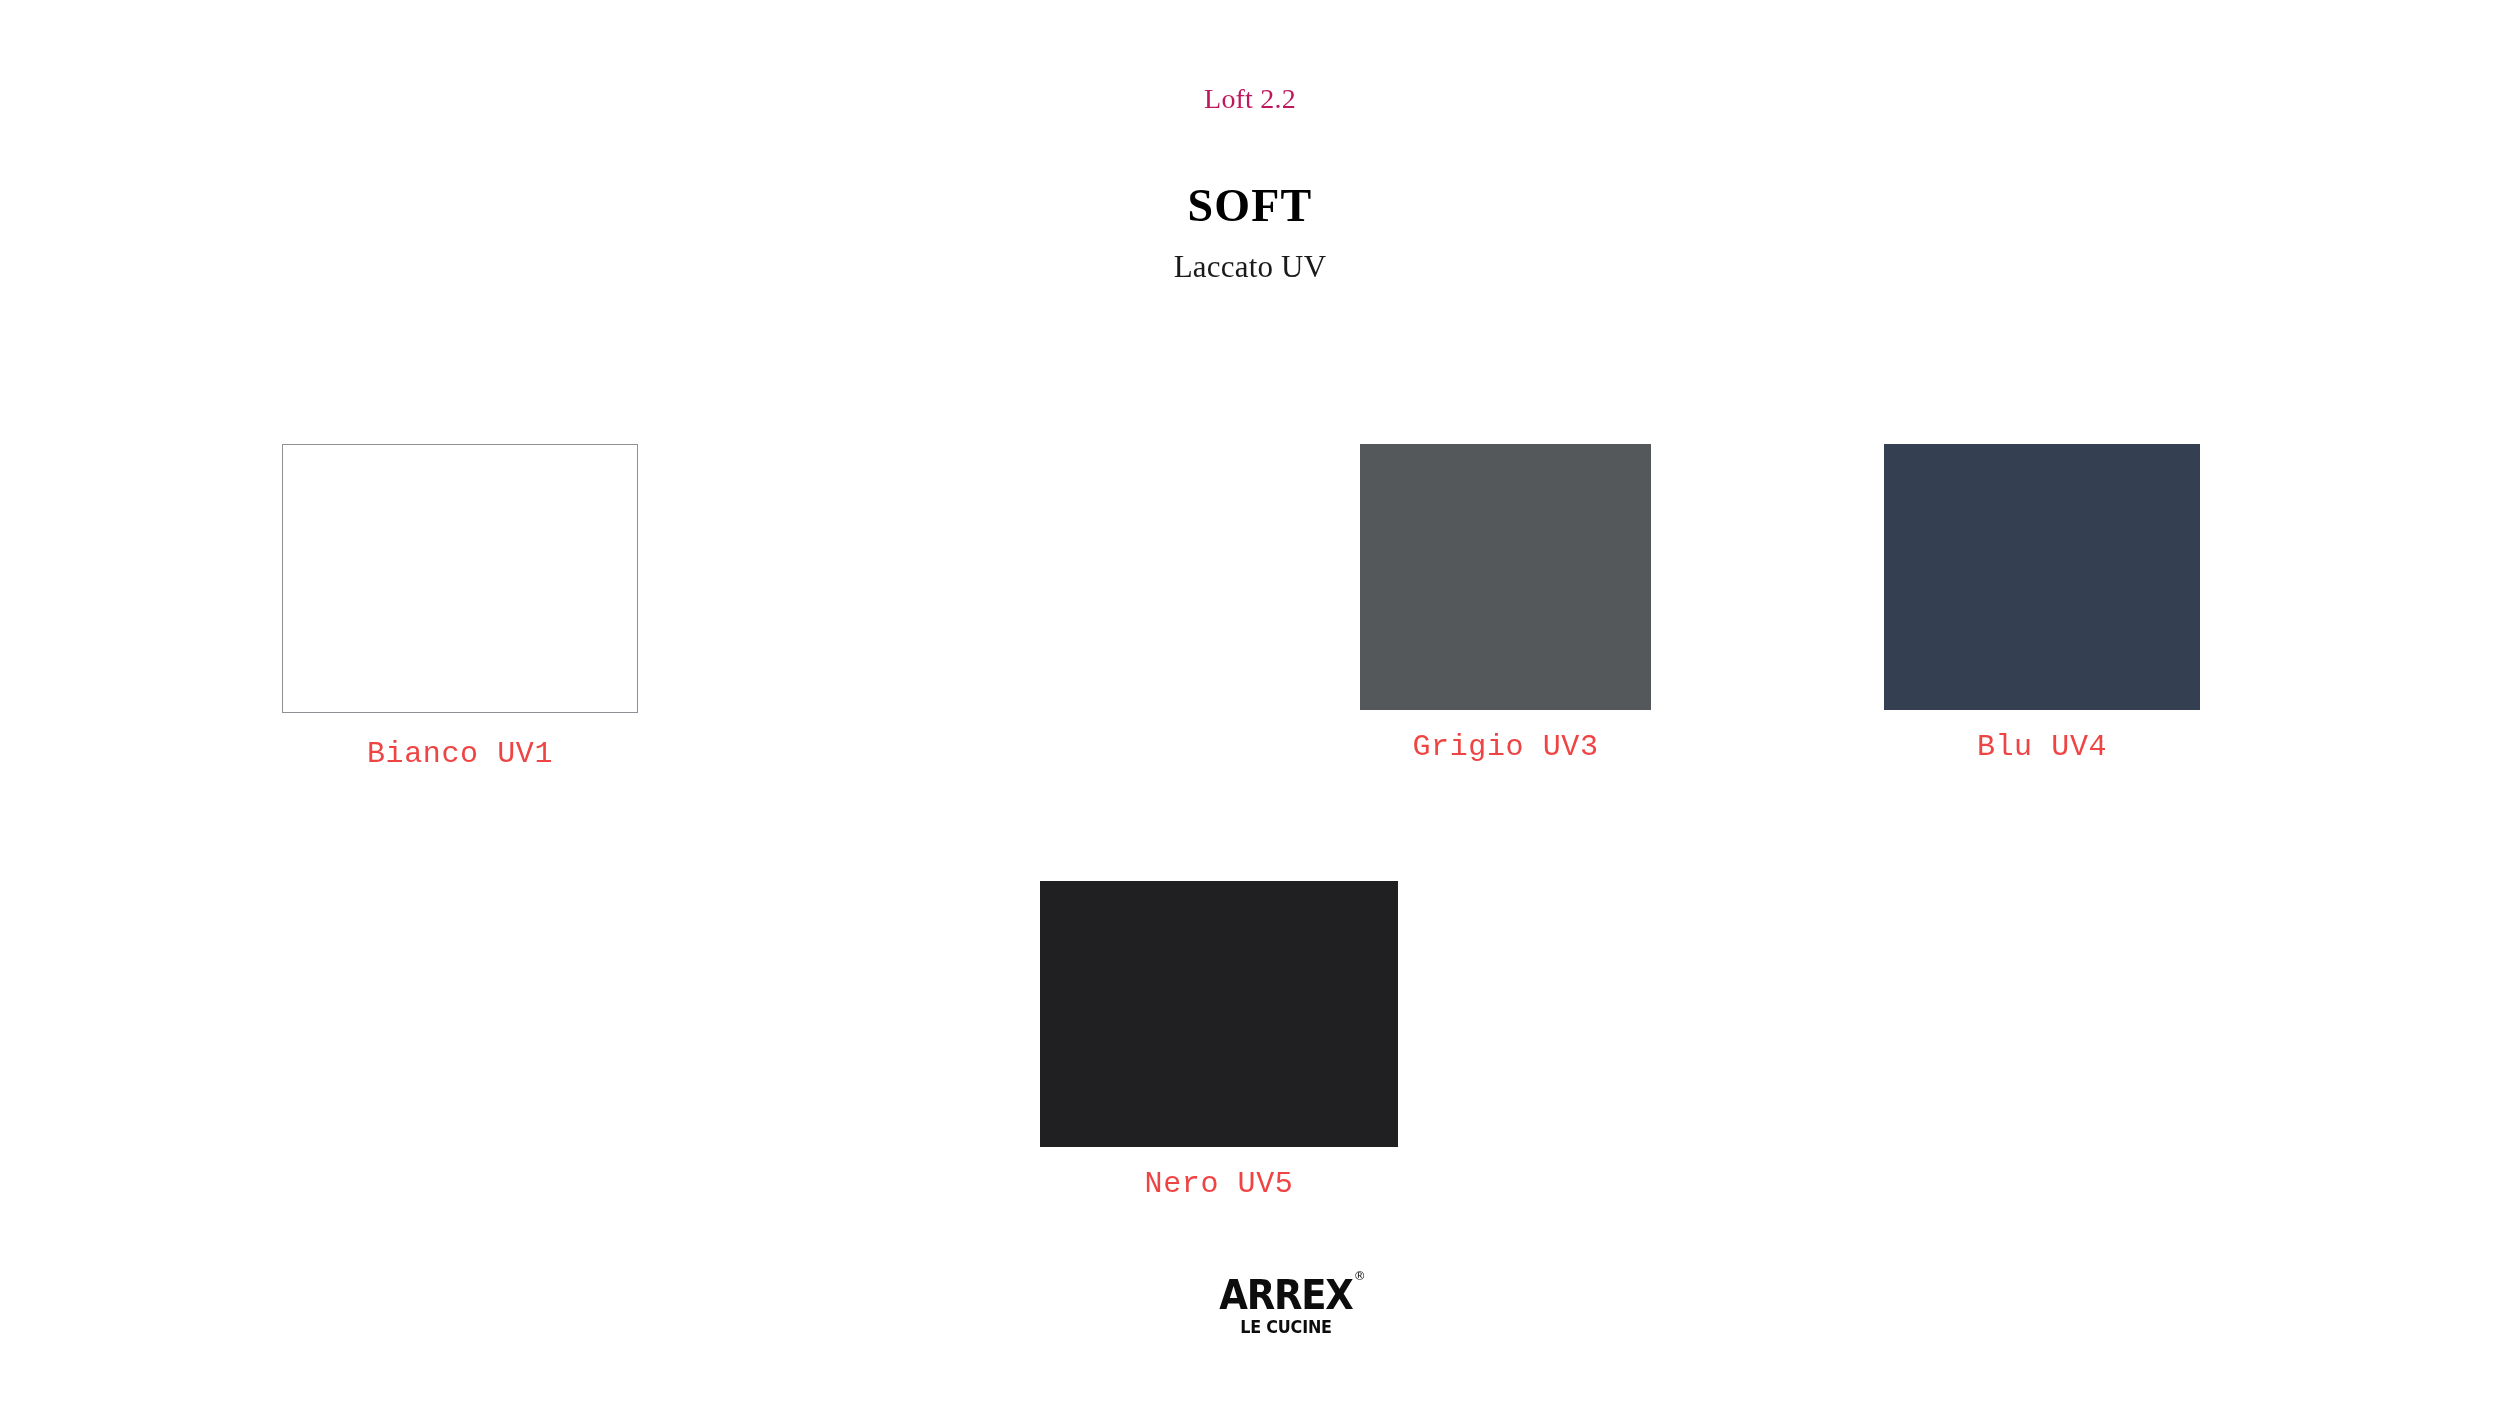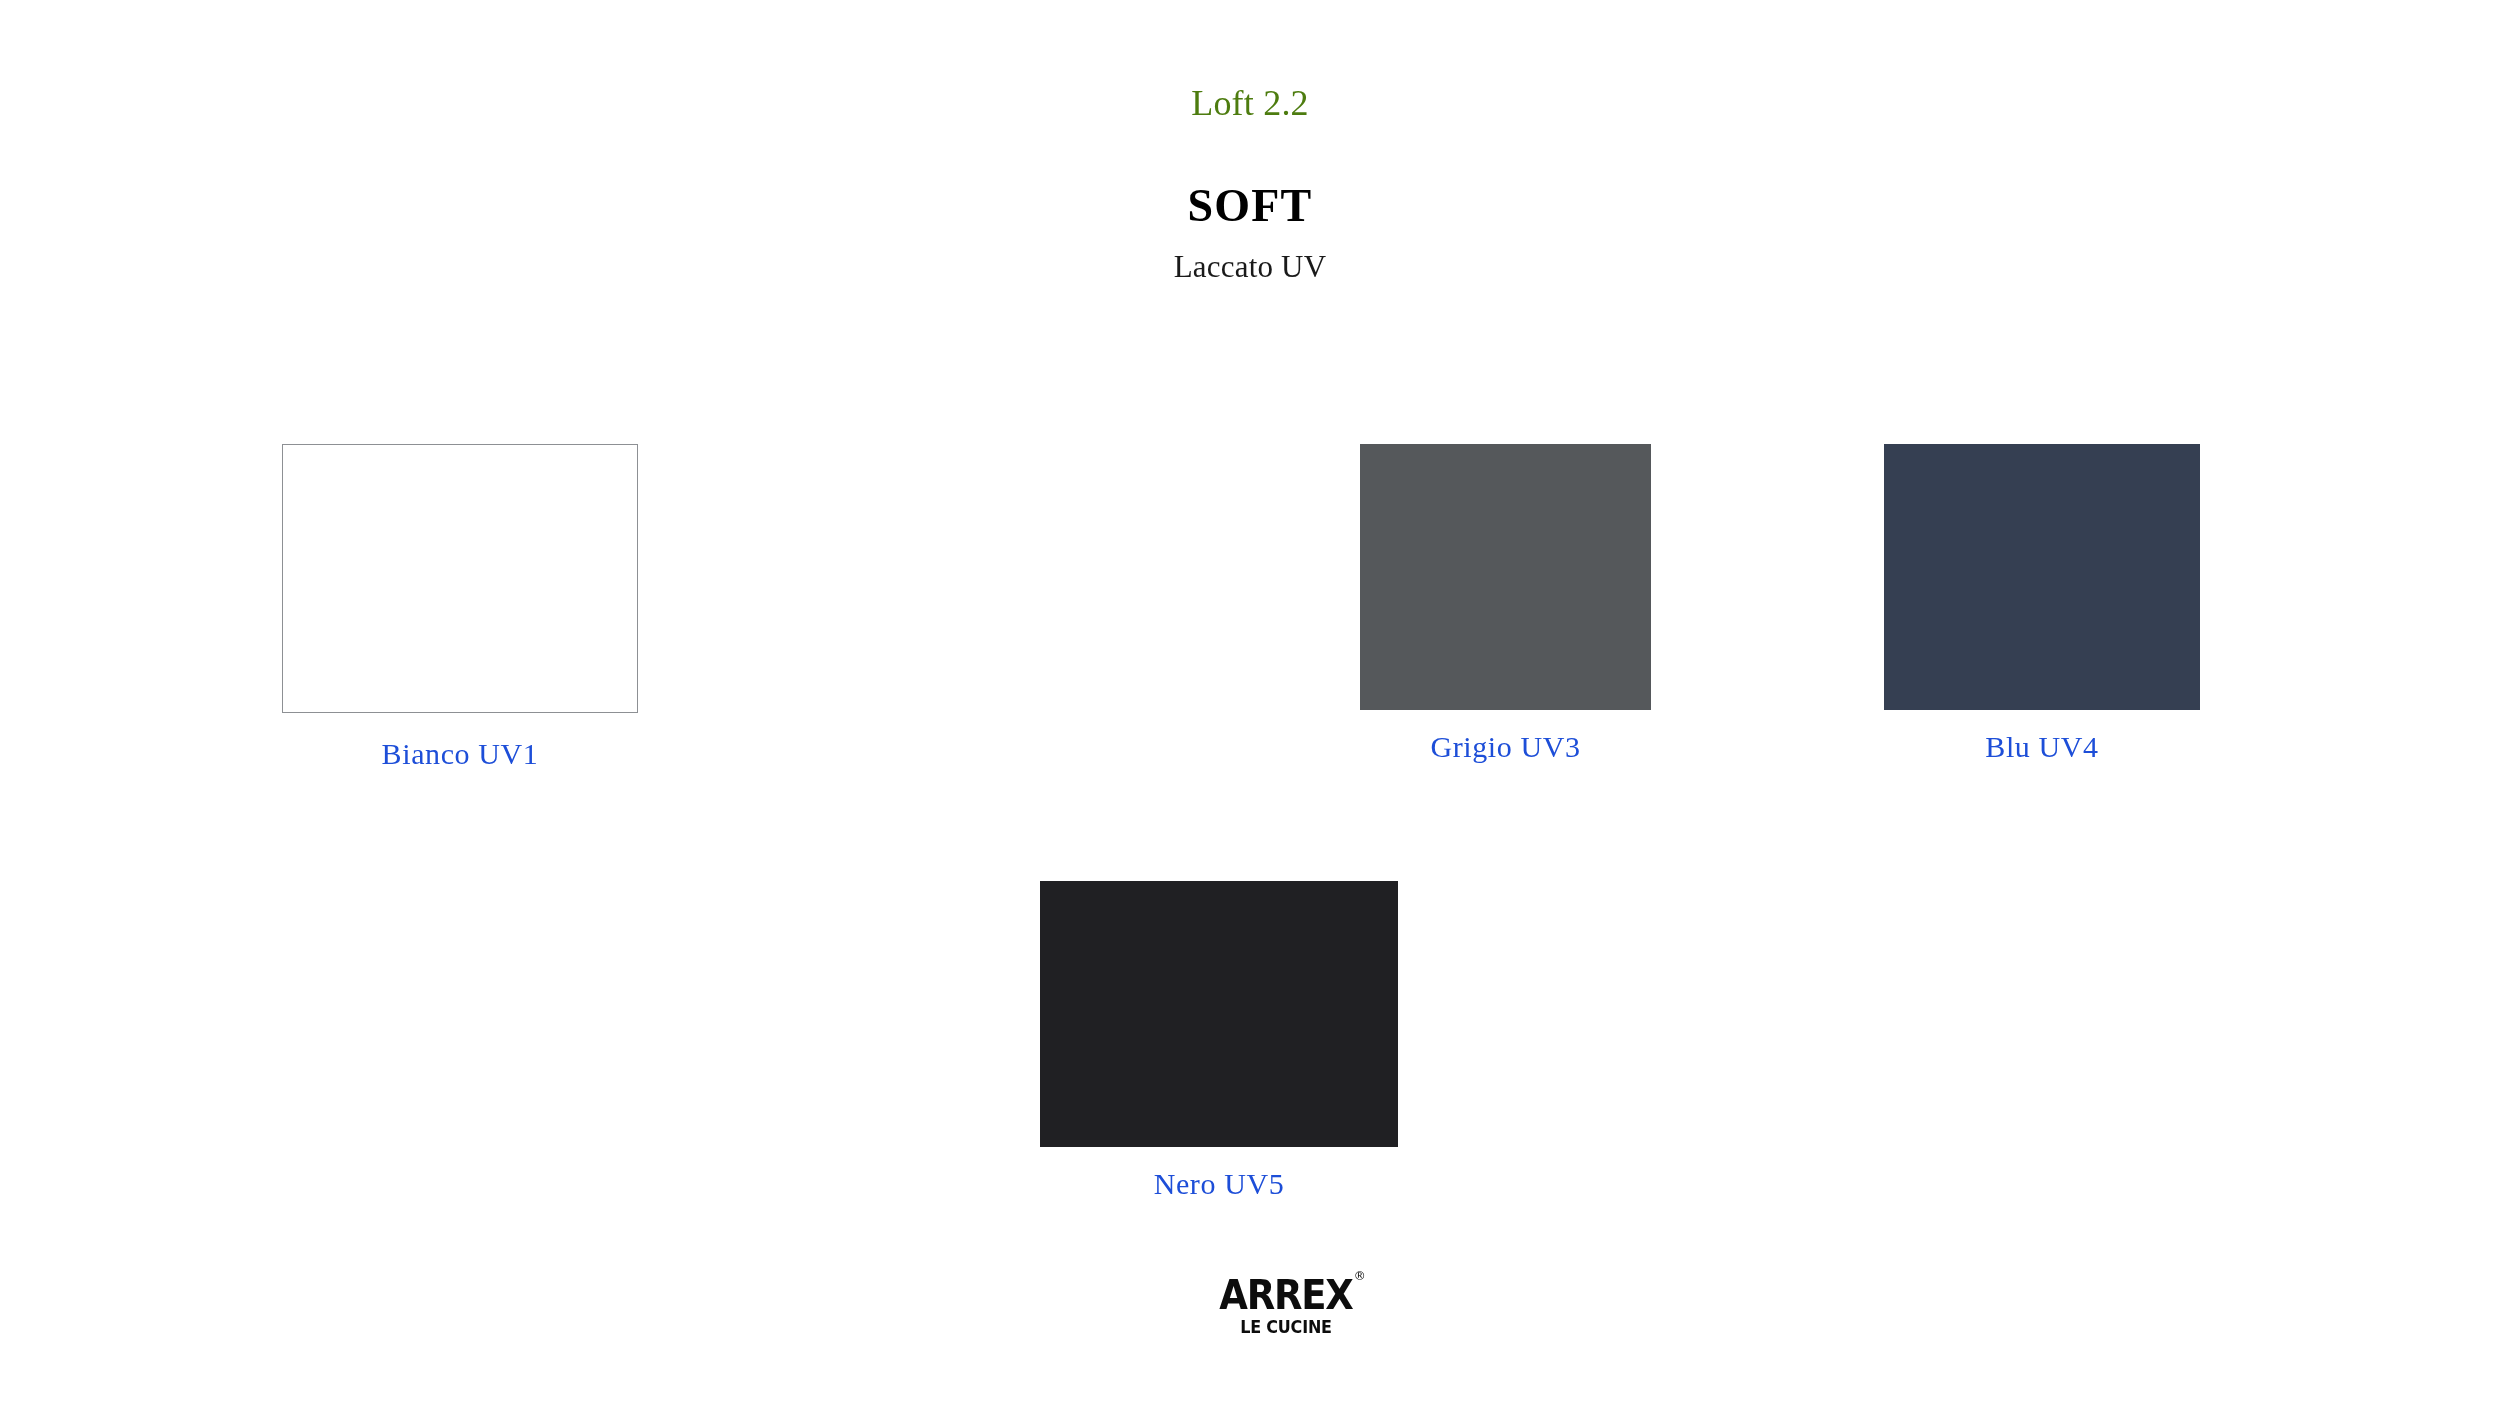--- a/index.html
+++ b/index.html
@@ -30,23 +30,23 @@
     left: 0;
     width: 2500px;
     text-align: center;
   }
   .collection-name {
     position: absolute;
     top: 82px;
     left: 0;
     width: 2500px;
     font-family: "Liberation Serif", "DejaVu Serif", serif;
-    font-size: 36px;
-    font-weight: 400;
-    color: #4d7c0f;
+    font-size: 28px;
+    font-weight: 400;
+    color: #be185d;
     letter-spacing: 0.2px;
     line-height: 1.2;
   }
   .model-name {
     position: absolute;
     top: 178px;
     left: 0;
     width: 2500px;
     font-family: "Liberation Serif", "DejaVu Serif", serif;
     font-size: 46px;
@@ -80,24 +80,24 @@
     position: absolute;
   }
   .swatch-chip {
     width: 100%;
     box-sizing: border-box;
     background: #ffffff;
   }
   .swatch-label {
     margin-top: 20px;
     text-align: center;
-    font-family: Liberation Serif, serif;
+    font-family: Liberation Mono, monospace;
     font-size: 30px;
     font-weight: 400;
-    color: #1d4ed8;
+    color: #ef4444;
     letter-spacing: 0.6px;
     white-space: nowrap;
   }
 
   
   .sw-1 { left: 282px;  top: 444px; width: 356px; }
   .sw-2 { left: 827px;  top: 444px; width: 351px; }
   .sw-3 { left: 1360px; top: 444px; width: 291px; }
   .sw-4 { left: 1884px; top: 444px; width: 316px; }
   

